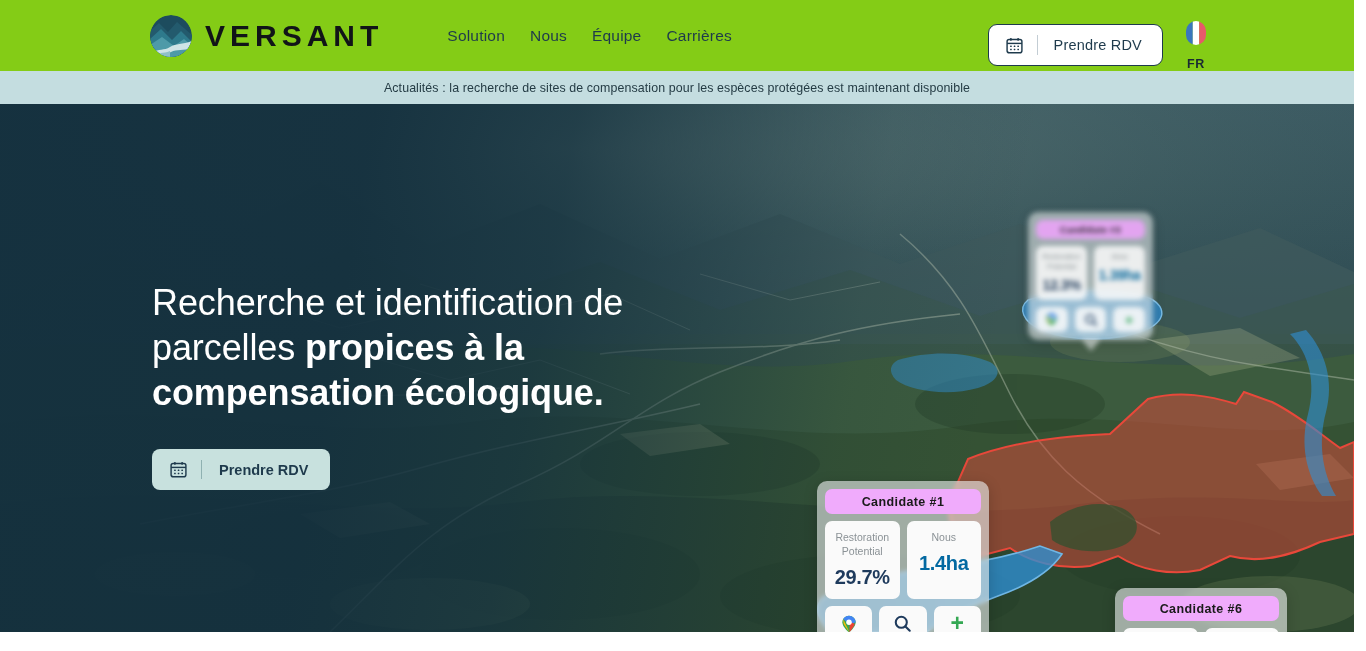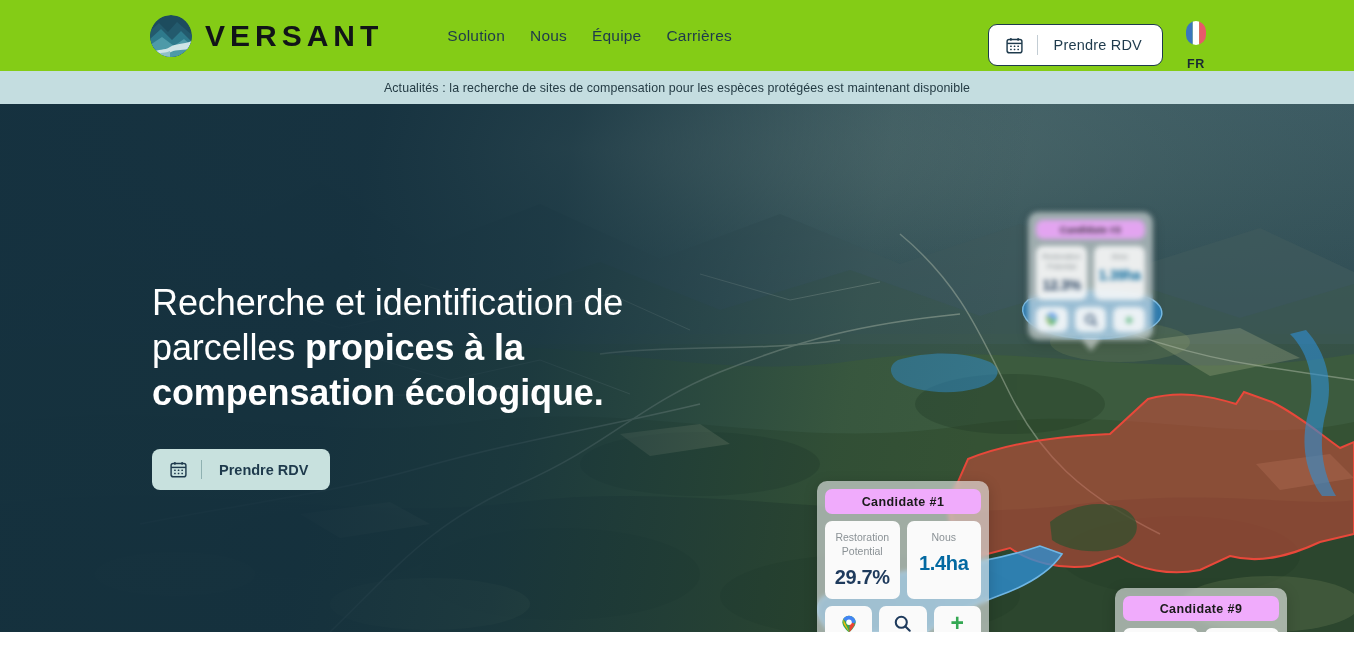--- a/index.html
+++ b/index.html
@@ -372,21 +372,21 @@
           </svg>
         </div>
         <div class="action">
           <span class="plus-glyph">+</span>
         </div>
       </div>
 
     </div>
 
     <div class="card" id="card2">
-      <div class="card-title">Candidate  #9</div>
+      <div class="card-title">Candidate  #6</div>
       <div class="card-stats">
         <div class="stat">
           
           
         </div>
         <div class="stat">
           
           
         </div>
       </div>

